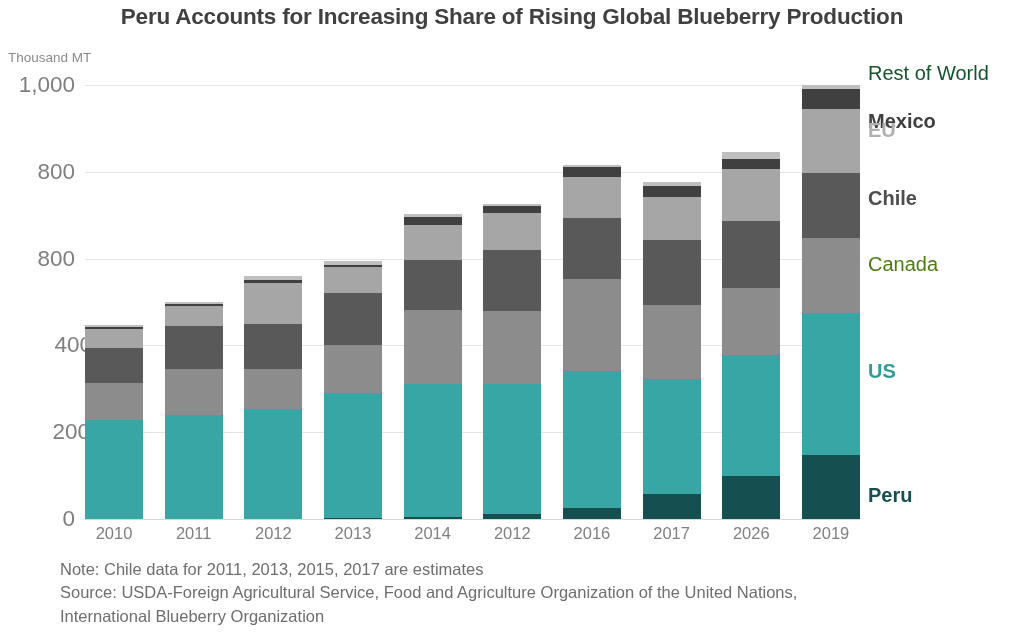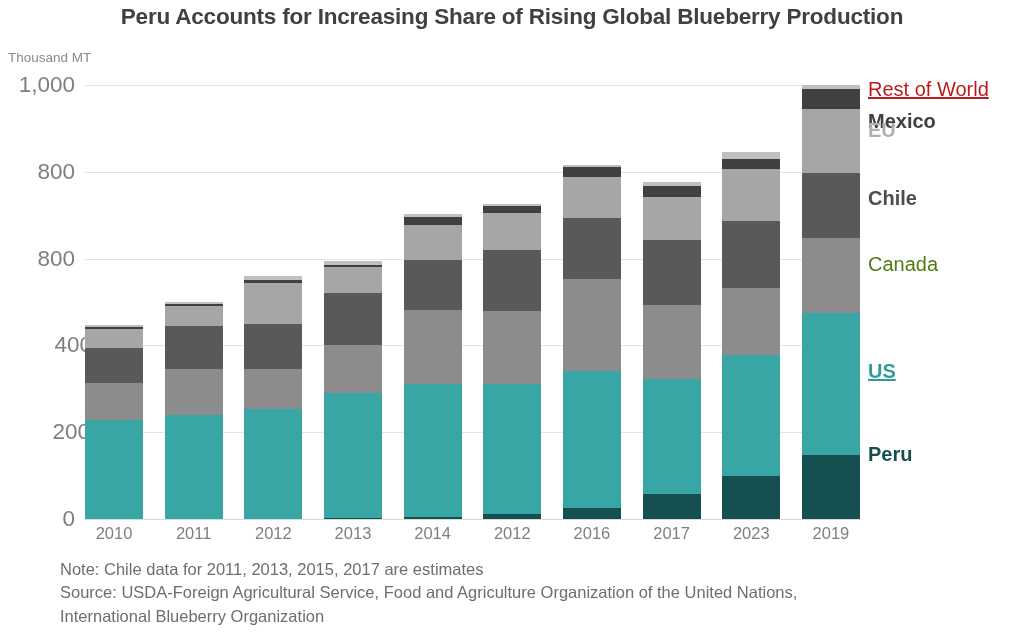--- a/index.html
+++ b/index.html
@@ -231,32 +231,32 @@
 
   <div class="xlabels" id="xlabels">
       <div class="xlabel">2010</div>
       <div class="xlabel">2011</div>
       <div class="xlabel">2012</div>
       <div class="xlabel">2013</div>
       <div class="xlabel">2014</div>
       <div class="xlabel">2012</div>
       <div class="xlabel">2016</div>
       <div class="xlabel">2017</div>
-      <div class="xlabel">2023</div>
+      <div class="xlabel">2026</div>
       <div class="xlabel">2019</div>
     </div>
 
   <div class="legend" id="legend">
-      <div class="legend-item" style="top: 16px; color: #b91c1c; font-weight: normal; text-decoration: underline;">Rest of World</div>
+      <div class="legend-item" style="top: 0px; color: #14532d; font-weight: normal;">Rest of World</div>
       <div class="legend-item" style="top: 28px; color: rgb(63, 63, 63); font-weight: bold; margin-top: 20px;">Mexico</div>
       <div class="legend-item" style="top: 57px; color: rgb(176, 176, 176); font-weight: bold;">EU</div>
       <div class="legend-item" style="top: 125px; color: rgb(77, 77, 77); font-weight: bold;">Chile</div>
       <div class="legend-item" style="top: 191px; color: #4d7c0f; font-weight: normal;">Canada</div>
-      <div class="legend-item" style="top: 298px; color: rgb(46, 156, 154); font-weight: bold; text-decoration: underline;">US</div>
-      <div class="legend-item" style="top: 381px; color: rgb(21, 79, 80); font-weight: bold; text-align: right;">Peru</div>
+      <div class="legend-item" style="top: 298px; color: rgb(46, 156, 154); font-weight: bold;">US</div>
+      <div class="legend-item" style="top: 422px; color: rgb(21, 79, 80); font-weight: bold; text-align: right;">Peru</div>
     </div>
 
   <div class="notes">
     <span class="note-line">Note: Chile data for 2011, 2013, 2015, 2017 are estimates</span>
     <span class="note-line">Source: USDA-Foreign Agricultural Service, Food and Agriculture Organization of the United Nations,</span>
     <span class="note-line">International Blueberry Organization</span>
   </div>
 
 </div>
 

